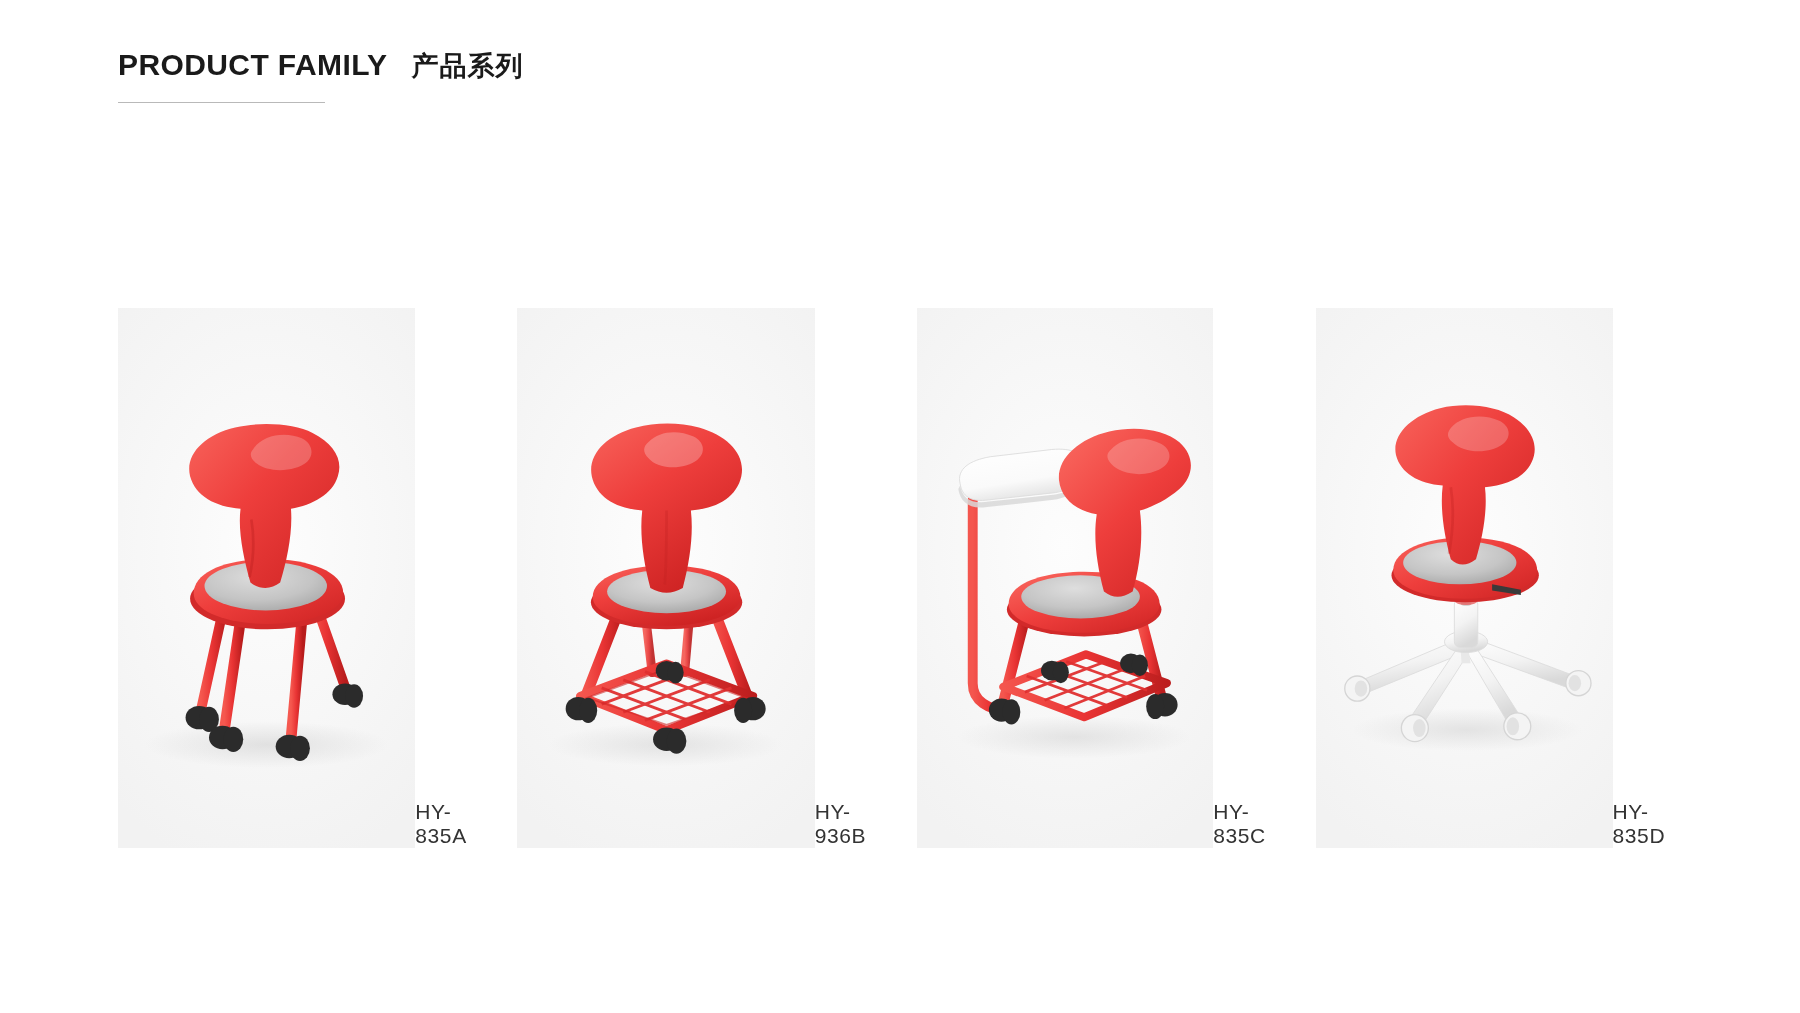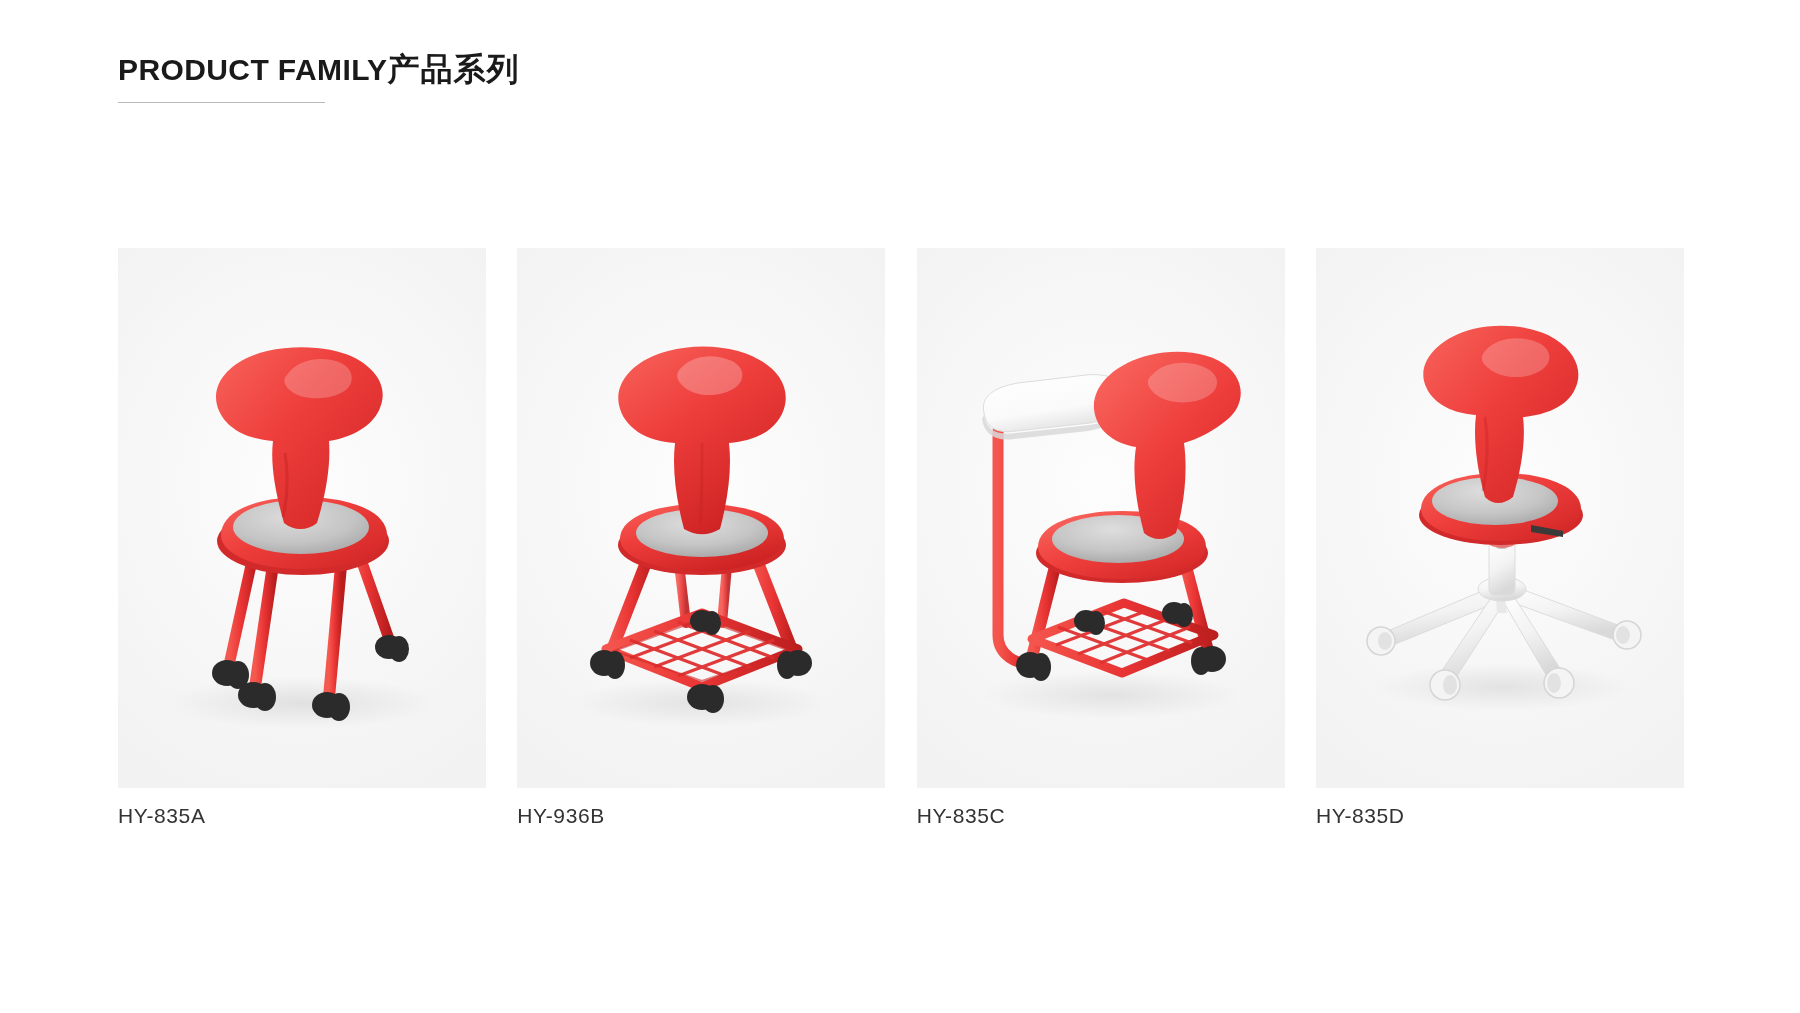--- a/index.html
+++ b/index.html
@@ -13,37 +13,37 @@
   .page{position:relative;width:1800px;height:895px;}
 
   
   .header{position:absolute;left:118px;top:48px;}
   .title-row{display:flex;align-items:baseline;white-space:nowrap;}
   .title-en{
     font-size:30px;font-weight:bold;color:#1a1a1a;
     letter-spacing:0.4px;
   }
   .title-cn{
-    font-size:32px;font-weight:bold;color:#1a1a1a;
-    letter-spacing:1px;
+    font-size:27px;font-weight:bold;color:#1a1a1a;
+    margin-left:24px;letter-spacing:1px;
   }
   .title-rule{
     position:absolute;left:0px;top:54px;
     width:207px;height:1px;background:#b9b9b9;
   }
 
   
   .grid{
     position:absolute;left:118px;top:248px;
     width:1566px;height:600px;
     display:flex;justify-content:space-between;
   }
   .card{
     width:368px;height:600px;
-    display:flex;flex-direction:column;align-items:flex-start;
+    display:flex;flex-direction:row;align-items:flex-end;
   }
   .shot{
     width:368px;height:540px;
     position:relative;
     background:radial-gradient(ellipse 78% 62% at 50% 44%,#fdfdfd 0%,#f7f7f7 55%,#f2f2f2 100%);
     display:flex;align-items:center;justify-content:center;
     overflow:hidden;
   }
   .shot svg{display:block;}
   .caption{

